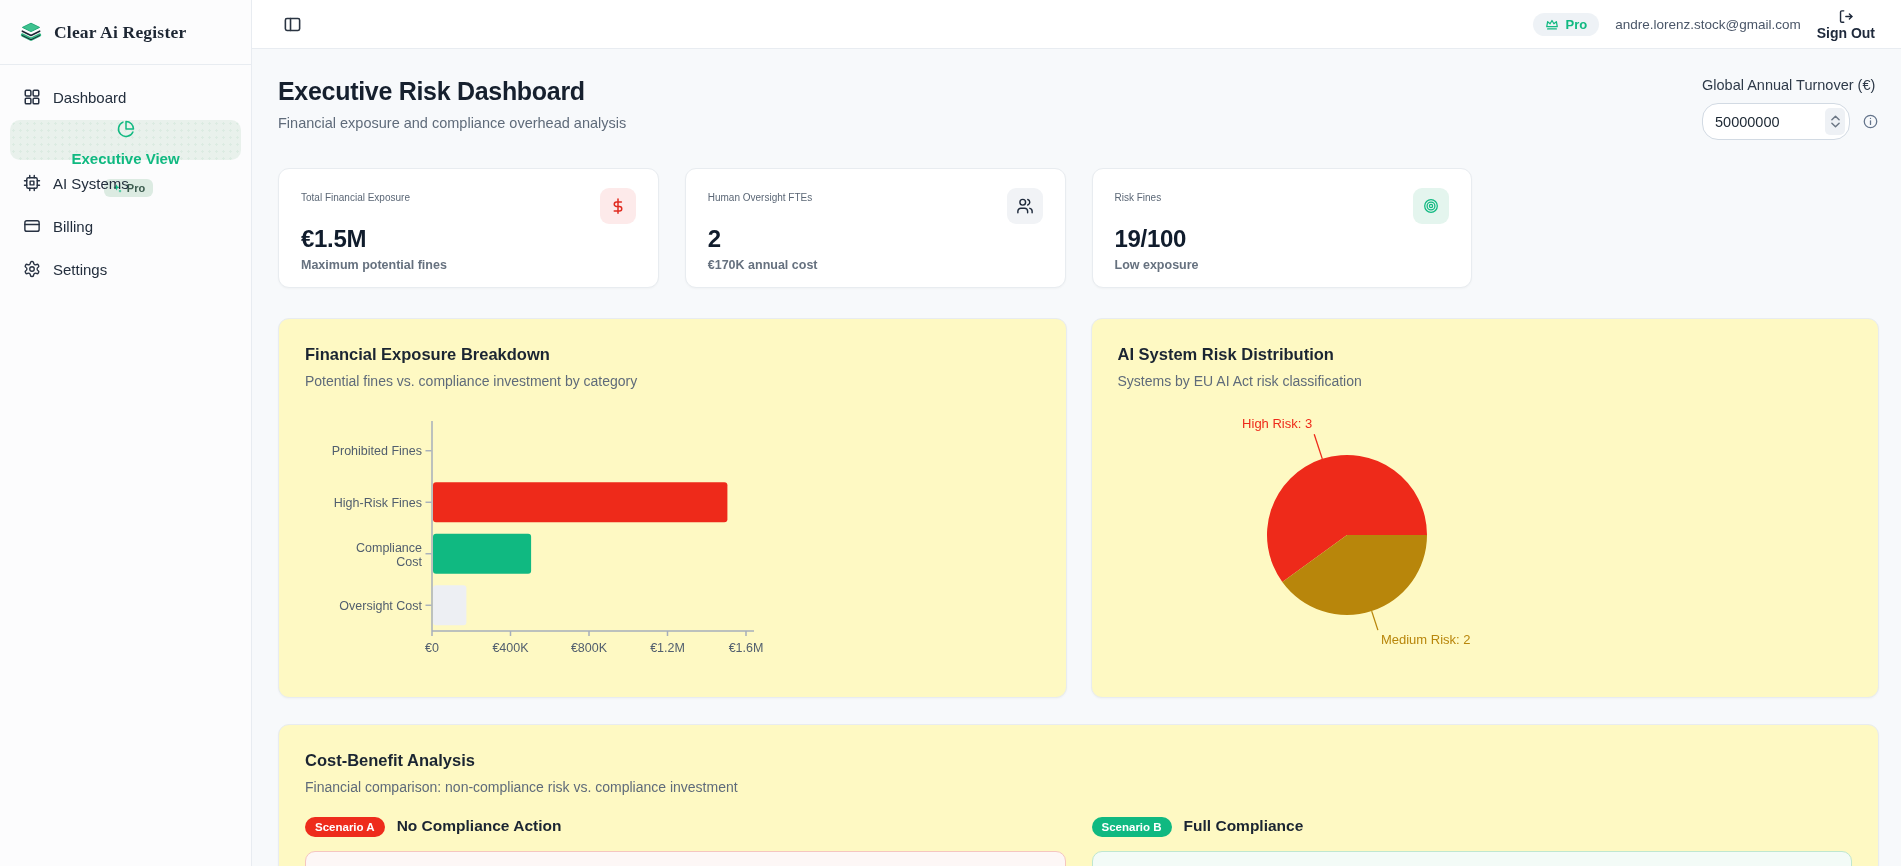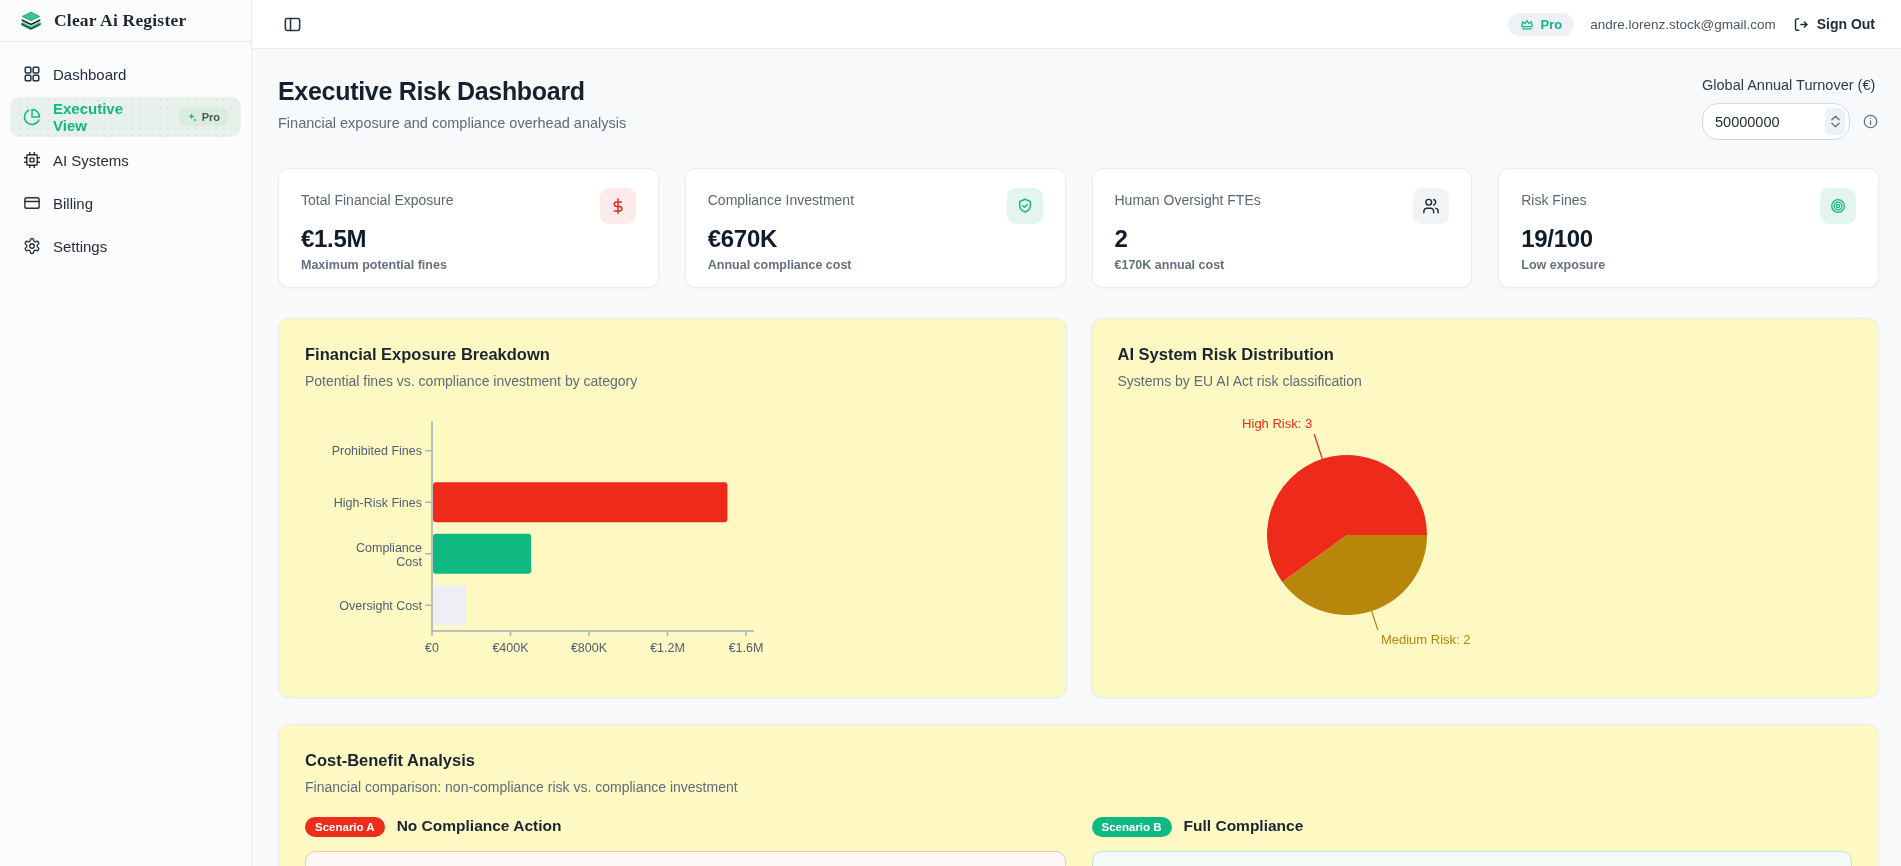--- a/index.html
+++ b/index.html
@@ -2,60 +2,60 @@
 <html><head>
 <meta charset="utf-8">
 <style>
   * { margin:0; padding:0; box-sizing:border-box; }
   html,body { width:1901px; height:866px; overflow:hidden; background:#f7f9fb;
     font-family:"Liberation Sans", sans-serif; color:#1c2733; }
   .app { display:flex; width:1901px; height:866px; }
 
   
   .sidebar { width:252px; min-width:252px; background:#fcfcfd; border-right:1px solid #e8ecf1; display:flex; flex-direction:column; }
-  .sidebar-logo { height:42px; display:flex; align-items:center; gap:10px; padding:0 18px; border-bottom:1px solid #e8ecf1; }
+  .sidebar-logo { height:65px; display:flex; align-items:center; gap:10px; padding:0 18px; border-bottom:1px solid #e8ecf1; }
   .brand-name { font-family:"Liberation Serif", serif; font-size:17.5px; font-weight:700; color:#1d2633; letter-spacing:.2px; }
   .nav { padding:12px 10px; display:flex; flex-direction:column; gap:3px; }
   .nav-item { display:flex; align-items:center; gap:12px; height:40px; padding:0 13px; border-radius:10px; font-size:15px; color:#232e3d; cursor:pointer; }
   .nav-item .nav-ic { display:flex; width:18px; height:18px; }
   .nav-item.active { background:#e9f1ec;
     background-image:radial-gradient(#dcebe2 1px, transparent 1.2px); background-size:7px 7px;
-    color:#10b981; font-weight:700; }
+    color:#10b981; font-weight:700;flex-direction:column; }
   .nav-badge { margin-left:6px; display:inline-flex; align-items:center; gap:4px; background:#dcebe2; color:#3c5c4f;
     font-size:11px; font-weight:700; padding:3px 8px; border-radius:6px; }
 
   
   .main { flex:1; display:flex; flex-direction:column; min-width:0; }
   .topbar { height:49px; background:#fff; border-bottom:1px solid #e8ecf1; display:flex; align-items:center; justify-content:space-between; padding:0 26px; }
   .topbar-right { display:flex; align-items:center; gap:16px; }
   .icon-btn { display:flex; align-items:center; justify-content:center; width:28px; height:28px; border:none; background:transparent; cursor:pointer; border-radius:6px; }
   .pro-pill { display:flex; align-items:center; gap:6px; background:#eef2f6; border-radius:999px; padding:4px 12px; color:#10b981; font-size:13px; font-weight:700; }
   .email { font-size:13.5px; color:#4a5668; }
-  .signout { display:flex; align-items:center; gap:8px; background:none; border:none; cursor:pointer; font-size:14px; font-weight:700; color:#1e293b; font-family:inherit; }
+  .signout { display:flex; align-items:center; gap:0; background:none; border:none; cursor:pointer; font-size:14px; font-weight:700; color:#1e293b; font-family:inherit;flex-direction:column; }
 
   .content { flex:1; padding:28px 22px 0 26px; overflow:hidden; }
 
   
   .page-head { display:flex; justify-content:space-between; align-items:flex-start; }
   .page-title { font-size:25px; font-weight:700; color:#16202e; letter-spacing:-.3px; }
   .page-sub { margin-top:9px; font-size:14.5px; color:#5f6b7a; }
   .turnover { display:flex; flex-direction:column; }
   .turnover-label { font-size:14.5px; color:#2e3a49; margin-bottom:10px; }
   .turnover-row { display:flex; align-items:center; gap:12px; }
   .num-wrap { position:relative; }
   .num-input { width:148px; height:37px; border:1px solid #d2dae3; border-radius:16px; background:#fff; padding:0 32px 0 12px;
     font-size:14.5px; color:#1c2733; font-family:inherit; }
   .spinner { position:absolute; right:5px; top:5px; width:20px; height:27px; background:#eef1f5; border-radius:5px;
     display:flex; flex-direction:column; align-items:center; justify-content:center; gap:1px; cursor:pointer; }
 
   
   .stats { display:grid; grid-template-columns:repeat(4,1fr); gap:26px; margin-top:28px; }
   .stat-card { background:#fff; border:1px solid #e8ecf0; border-radius:11px; padding:19px 22px; height:120px; box-shadow:0 1px 2px rgba(16,24,40,.03); }
   .stat-top { display:flex; justify-content:space-between; align-items:flex-start; }
-  .stat-label { font-size:14px; color:#5b6776; padding-top:4px; }
+  .stat-label { font-size:10px; color:#5b6776; padding-top:4px; }
   .stat-ic { width:36px; height:36px; border-radius:9px; display:flex; align-items:center; justify-content:center; }
   .stat-value { font-size:24px; font-weight:700; color:#101c2c; margin-top:1px; letter-spacing:-.3px; }
   .stat-sub { font-size:12.5px; color:#66717f; margin-top:5px;font-weight:bold; }
 
   
   .charts-row { display:grid; grid-template-columns:1fr 1fr; gap:24px; margin-top:30px; }
   .card { background:#fef9c3; border:1px solid #e8ecf0; border-radius:11px; box-shadow:0 1px 2px rgba(16,24,40,.03); }
   .chart-card { height:380px; padding:26px; }
   .card-title { font-size:16.5px; font-weight:700; color:#1b2532; }
   .card-sub { font-size:14px; color:#5f6b7a; margin-top:9px; }
@@ -221,33 +221,20 @@
               <span class="stat-label">Total Financial Exposure</span>
               <span class="stat-ic" style="background:#fdeaea">
                 <svg width="18" height="18" viewBox="0 0 24 24" stroke-linecap="round" stroke-linejoin="round" fill="none" stroke="#e02b20" stroke-width="2">
                   <path d="M12 2.5v19"></path>
                   <path d="M16.5 6.5H10a3 3 0 0 0 0 6h4a3 3 0 0 1 0 6H7"></path>
                 </svg>
               </span>
             </div>
             <div class="stat-value">€1.5M</div>
             <div class="stat-sub">Maximum potential fines</div>
-          </div>
-          <div class="stat-card">
-            <div class="stat-top">
-              <span class="stat-label">Compliance Investment</span>
-              <span class="stat-ic" style="background:#e4f5ee">
-                <svg width="18" height="18" viewBox="0 0 24 24" stroke-linecap="round" stroke-linejoin="round" fill="none" stroke="#10b981" stroke-width="1.9">
-                  <path d="M12 3 5 5.8v5.4c0 4.3 2.9 7.2 7 8.8 4.1-1.6 7-4.5 7-8.8V5.8z"></path>
-                  <path d="m9.2 11.8 2 2 3.8-3.9"></path>
-                </svg>
-              </span>
-            </div>
-            <div class="stat-value">€670K</div>
-            <div class="stat-sub">Annual compliance cost</div>
           </div>
           <div class="stat-card">
             <div class="stat-top">
               <span class="stat-label">Human Oversight FTEs</span>
               <span class="stat-ic" style="background:#f1f3f6">
                 <svg width="18" height="18" viewBox="0 0 24 24" stroke-linecap="round" stroke-linejoin="round" fill="none" stroke="#1e293b" stroke-width="1.9">
                   <path d="M15.5 21v-2a4 4 0 0 0-4-4h-5a4 4 0 0 0-4 4v2"></path>
                   <circle cx="9" cy="7" r="3.8"></circle>
                   <path d="M21.5 21v-2a4 4 0 0 0-3-3.87"></path>
                   <path d="M15.7 3.3a3.9 3.9 0 0 1 0 7.4"></path>

